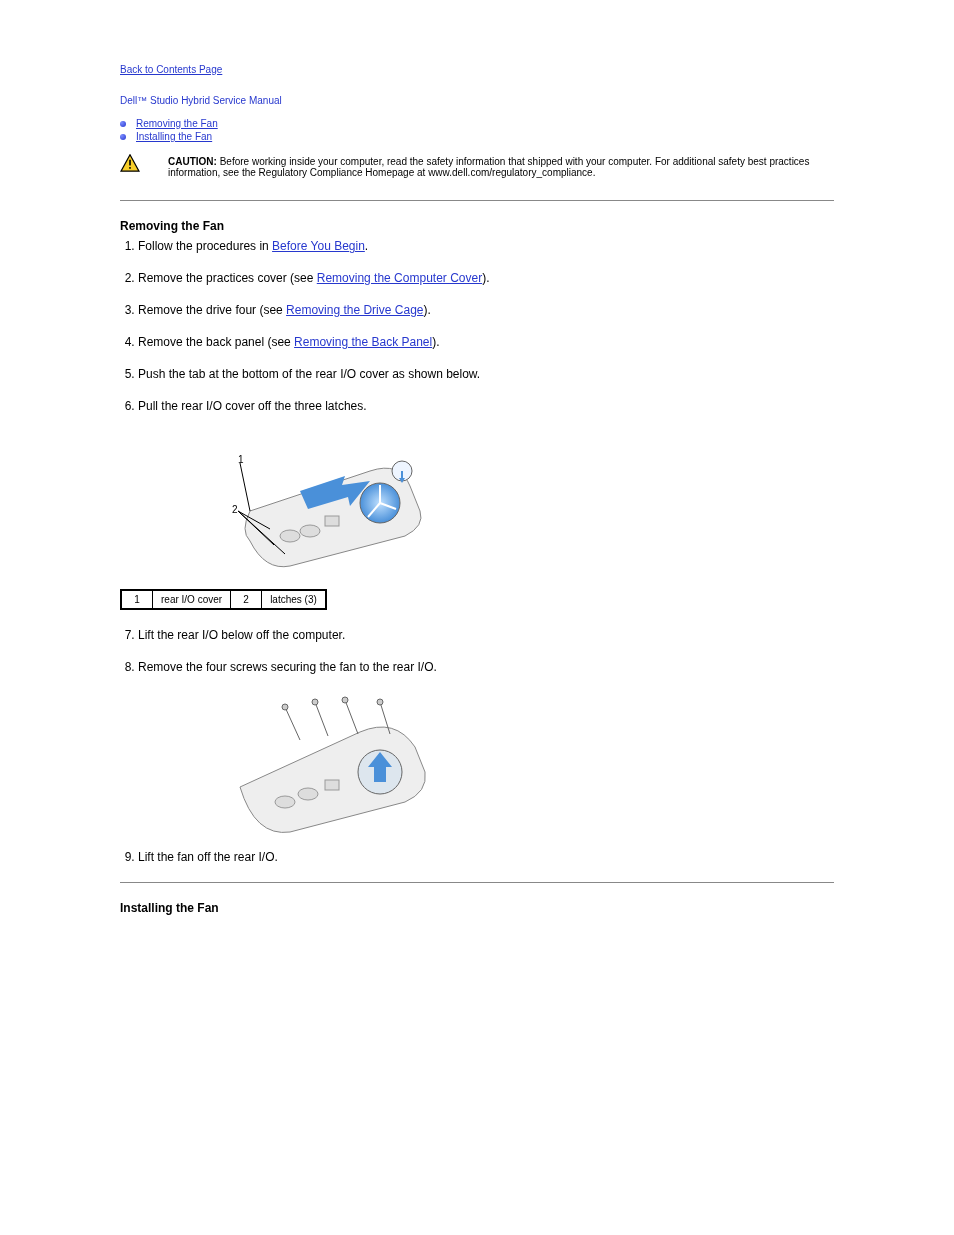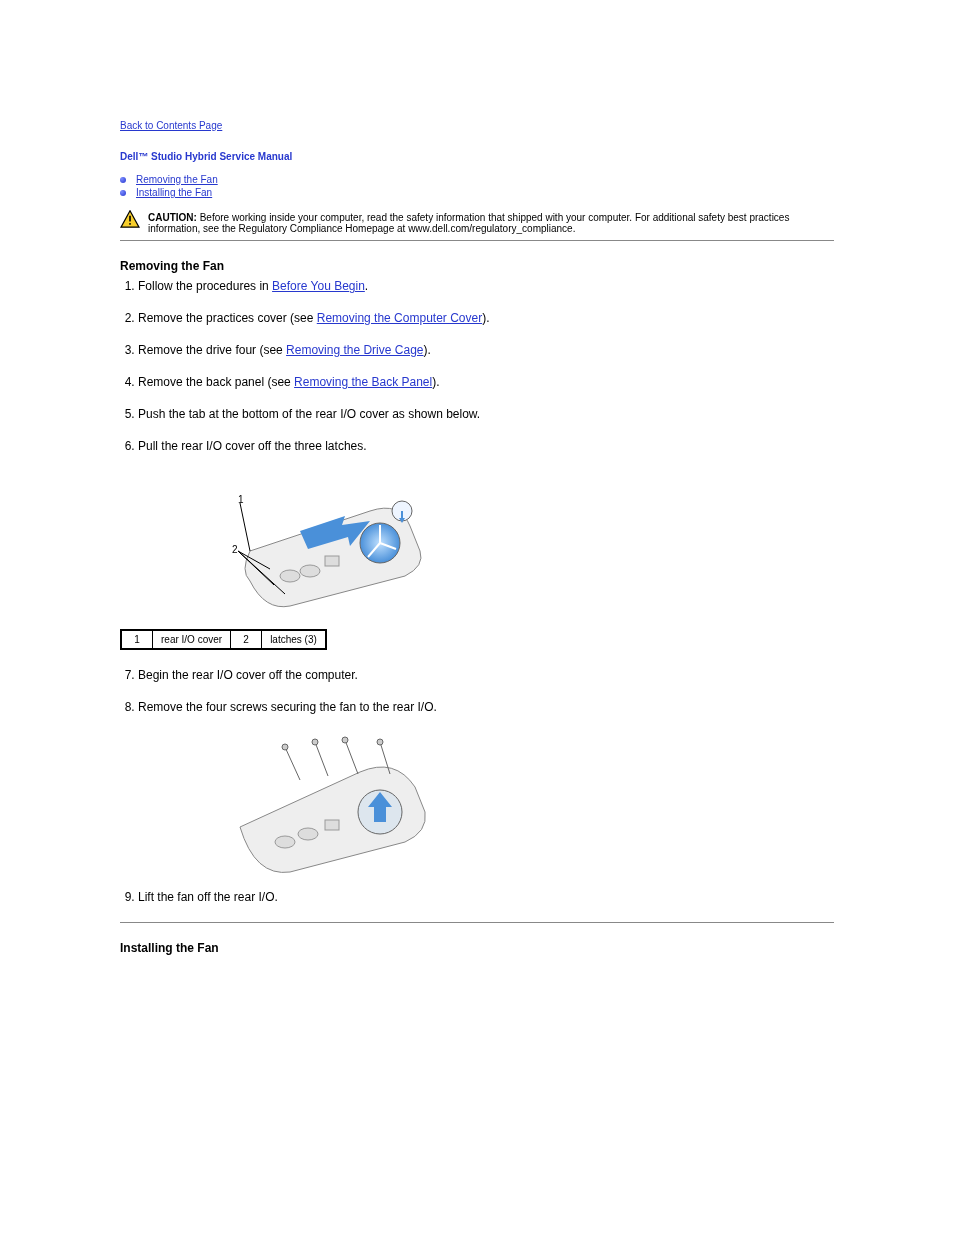--- a/index.html
+++ b/index.html
@@ -6,41 +6,41 @@
     margin: 0;
     padding: 0;
     background: #fff;
     font-family: Verdana, Arial, sans-serif;
     font-size: 10px;
     color: #000;
   }
   .page {
     width: 954px;
     box-sizing: border-box;
-    padding: 120px 120px 40px 120px;
+    padding: 64px 120px 40px 120px;
   }
   a, .link {
     color: #2738ce;
     text-decoration: underline;
   }
   .back-link {
     font-size: 10px;
     margin-bottom: 20px;
   }
   .title-line {
     margin-top: 20px;
     margin-bottom: 4px;
   }
   .title-line .fan {
     font-weight: bold;
     font-size: 14px;
   }
   .manual-title {
     color: #2738ce;
-    font-weight: bold;
+    font-weight: normal;
     font-size: 10px;
     margin-bottom: 12px;
   }
   .bullets {
     margin: 0 0 14px 0;
     padding: 0;
     list-style: none;
   }
   .bullets li {
     display: flex;
@@ -50,21 +50,22 @@
   .bullet-dot {
     width: 6px;
     height: 6px;
     border-radius: 50%;
     background: radial-gradient(circle at 30% 30%, #7a8bff, #2738ce);
     margin-right: 10px;
   }
   .caution-row {
     display: flex;
     align-items: flex-start;
-    margin-bottom: 6px;
+    margin-bottom: 22px;
+    gap: 20px;
   }
   .caution-tri {
     width: 20px;
     margin-right: 8px;
     margin-top: -2px;
   }
   .caution-tri svg { display:block; }
   .caution-text {
     font-size: 10px;
   }
@@ -210,21 +211,21 @@
         <tr>
       <td class="num">1</td>
       <td>rear I/O cover</td>
       <td class="num">2</td>
       <td>latches (3)</td>
     </tr>
   </tbody>
     </table>
 
   <ol class="steps" start="7" style="margin-top:18px;">
-    <li>Begin the rear I/O cover off the computer.</li>
+    <li>Lift the rear I/O below off the computer.</li>
     <li>Remove the four screws securing the fan to the rear I/O.</li>
   </ol>
 
   <div class="figure">
     <svg viewBox="0 0 200 150" width="200" height="150">
       <path d="M10 95 L130 40 Q165 25 185 55 L195 80 Q198 100 175 110 L60 140 Q25 145 10 95 Z" fill="#eeeeee" stroke="#888"></path>
 
       <g stroke="#666" fill="#ccc">
         <line x1="55" y1="15" x2="70" y2="48" stroke-width="1"></line>
         <circle cx="55" cy="15" r="3"></circle>

